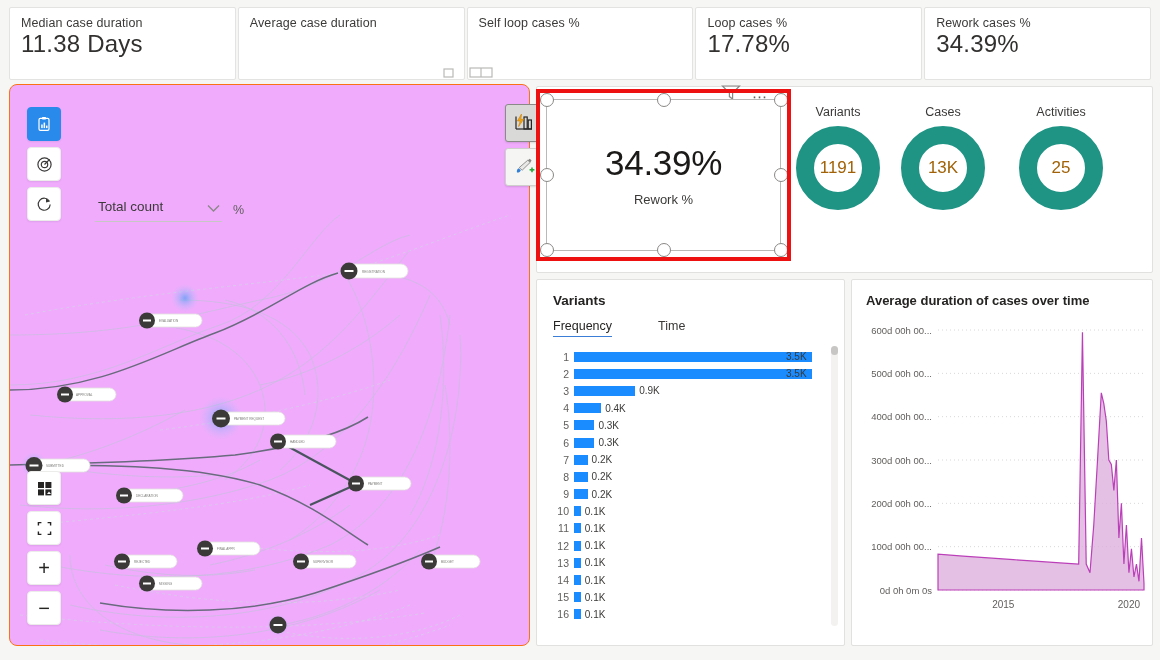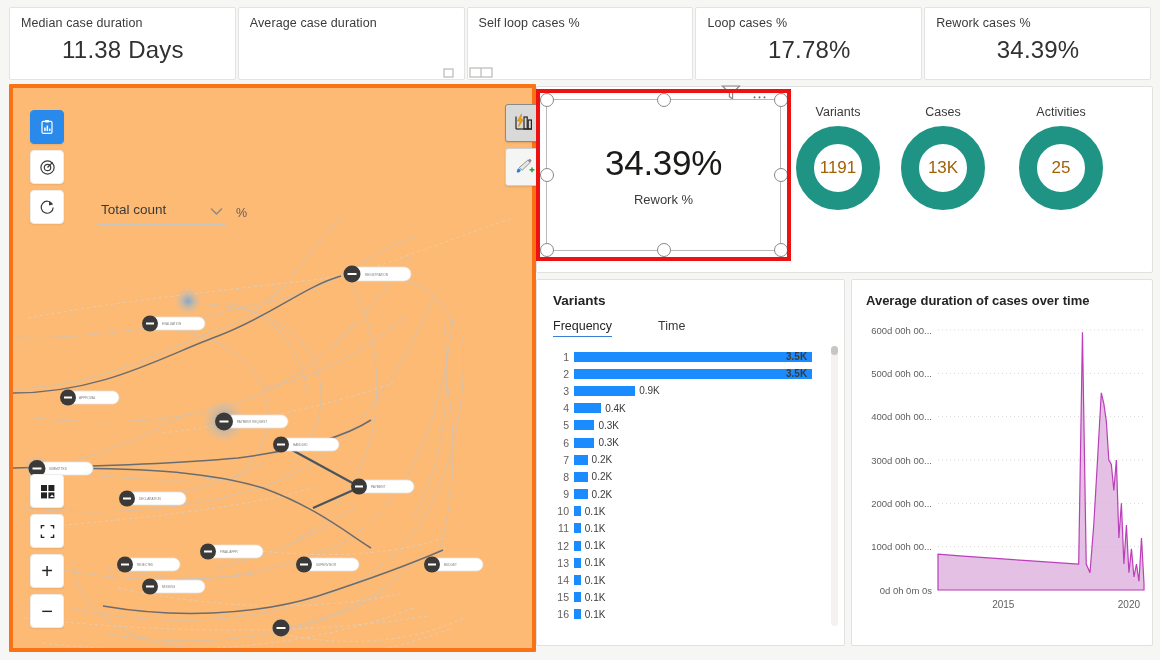--- a/index.html
+++ b/index.html
@@ -15,28 +15,28 @@
   .kpi-strip{
     position:absolute;left:0;top:0;width:1160px;height:80px;
     display:flex;gap:2px;padding:7px 9px 0 9px;box-sizing:border-box;
   }
   .kpi-card{
     flex:1;background:#fff;border:1px solid #e3e3e1;border-radius:2px;
     padding:8px 0 0 11px;box-sizing:border-box;position:relative;
   }
   .kpi-title{font-size:12.5px;color:#3b3a39;letter-spacing:.1px;}
   .kpi-value{
-    font-size:24px;color:#323130;text-align:center;
-    margin-top:6px;font-weight:400;letter-spacing:.2px;
+    font-size:24px;color:#323130;text-align:left;
+    font-weight:400;letter-spacing:.2px;
     padding-right:10px;
   }
   
   .map-panel{
     position:absolute;left:9px;top:84px;width:519px;height:560px;
-    background:#fdba74;border:4px solid #f97316;border-radius:1px;overflow:hidden;
+    background:#f0abfc;border:1px solid #f97316;border-radius:8px;overflow:hidden;
   }
   .map-svg{position:absolute;left:0;top:0;}
   
   .tool-btn{
     position:absolute;width:32px;height:32px;border-radius:4px;
     background:#fff;border:1px solid #ececeb;
     display:flex;align-items:center;justify-content:center;
     box-shadow:0 1px 2px rgba(0,0,0,.07);
   }
   .tool-btn.active{background:#2a8aec;border-color:#2a8aec;}
@@ -92,21 +92,21 @@
   }
   .var-title{position:absolute;left:16px;top:13px;font-size:13.5px;font-weight:bold;color:#252423;}
   .var-tabs{position:absolute;left:16px;top:39px;display:flex;gap:46px;}
   .var-tab{font-size:12.5px;color:#3b3a39;padding-bottom:3px;}
   .var-tab.active{color:#252423;border-bottom:1.6px solid #3a7ed8;}
   .bars{position:absolute;left:11px;top:68px;width:284px;}
   .bar-row{display:flex;align-items:center;height:17.2px;}
   .bar-idx{width:21px;text-align:right;font-size:10.5px;color:#605e5c;margin-right:5px;}
   .bar{height:10px;background:#1a8cff;}
   .bar-val{font-size:10px;color:#3b3a39;margin-left:4px;white-space:nowrap;}
-  .bar-val.inside{margin-left:-26px;color:#3b3a39;font-weight:bold;}
+  .bar-val.inside{margin-left:-26px;color:#3b3a39;}
   .vscroll{
     position:absolute;right:6px;top:66px;width:7px;height:280px;background:#f3f2f1;border-radius:4px;
   }
   .vscroll-thumb{position:absolute;top:0;left:0;width:7px;height:9px;background:#c8c6c4;border-radius:4px;}
   
   .dur-panel{
     position:absolute;left:851px;top:279px;width:300px;height:365px;
     background:#fff;border:1px solid #e1e1df;border-radius:2px;
   }
   .dur-title{position:absolute;left:14px;top:13px;font-size:13px;font-weight:bold;color:#252423;}

